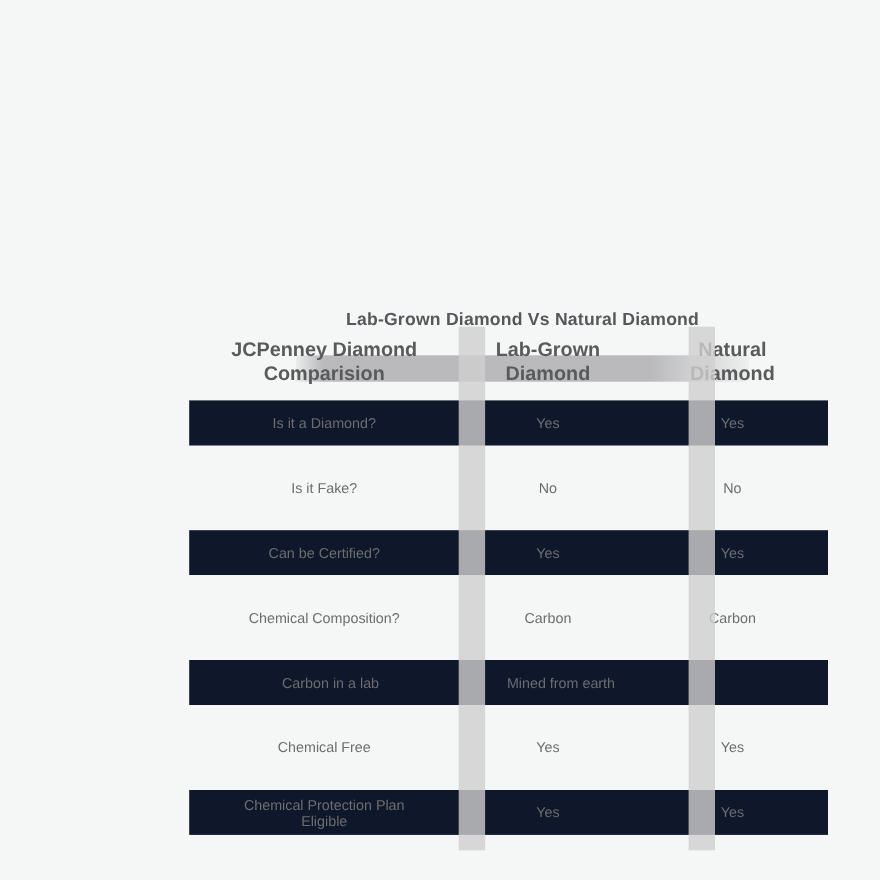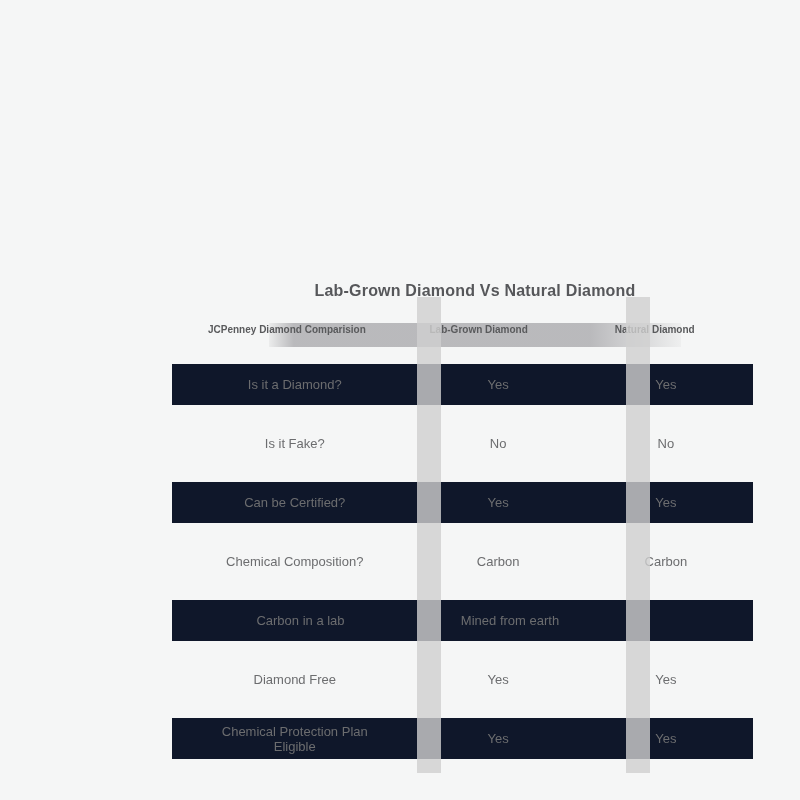--- a/index.html
+++ b/index.html
@@ -55,21 +55,22 @@
   .row.striped {
     background: #0f172a;
     background-clip: padding-box;
     border-top: 3px solid #f5f6f6;
     border-bottom: 3px solid #f5f6f6;
   }
   .c1 { width: 258px; }
   .c2 { width: 209px; }
   .c3 { width: 162px; }
   .hcell {
-    font-size: 10px;
+    text-align: center;
+    font-size: 18px;
     font-weight: bold;
     color: #595a5c;
   }
   .cell {
     text-align: center;
     font-size: 13px;
     color: #6c6d6f;
   }
   .divider {
     position: absolute;
@@ -123,21 +124,21 @@
       <div class="cell c2">Carbon</div>
       <div class="cell c3">Carbon</div>
     </div>
 
     <div class="row striped">
       <div class="cell c2">Carbon in a lab</div>
       <div class="cell c3">Mined from earth</div>
     </div>
 
     <div class="row">
-      <div class="cell c1">Diamond Free</div>
+      <div class="cell c1">Chemical Free</div>
       <div class="cell c2">Yes</div>
       <div class="cell c3">Yes</div>
     </div>
 
     <div class="row striped">
       <div class="cell c1">Chemical Protection Plan Eligible</div>
       <div class="cell c2">Yes</div>
       <div class="cell c3">Yes</div>
     </div>
 

